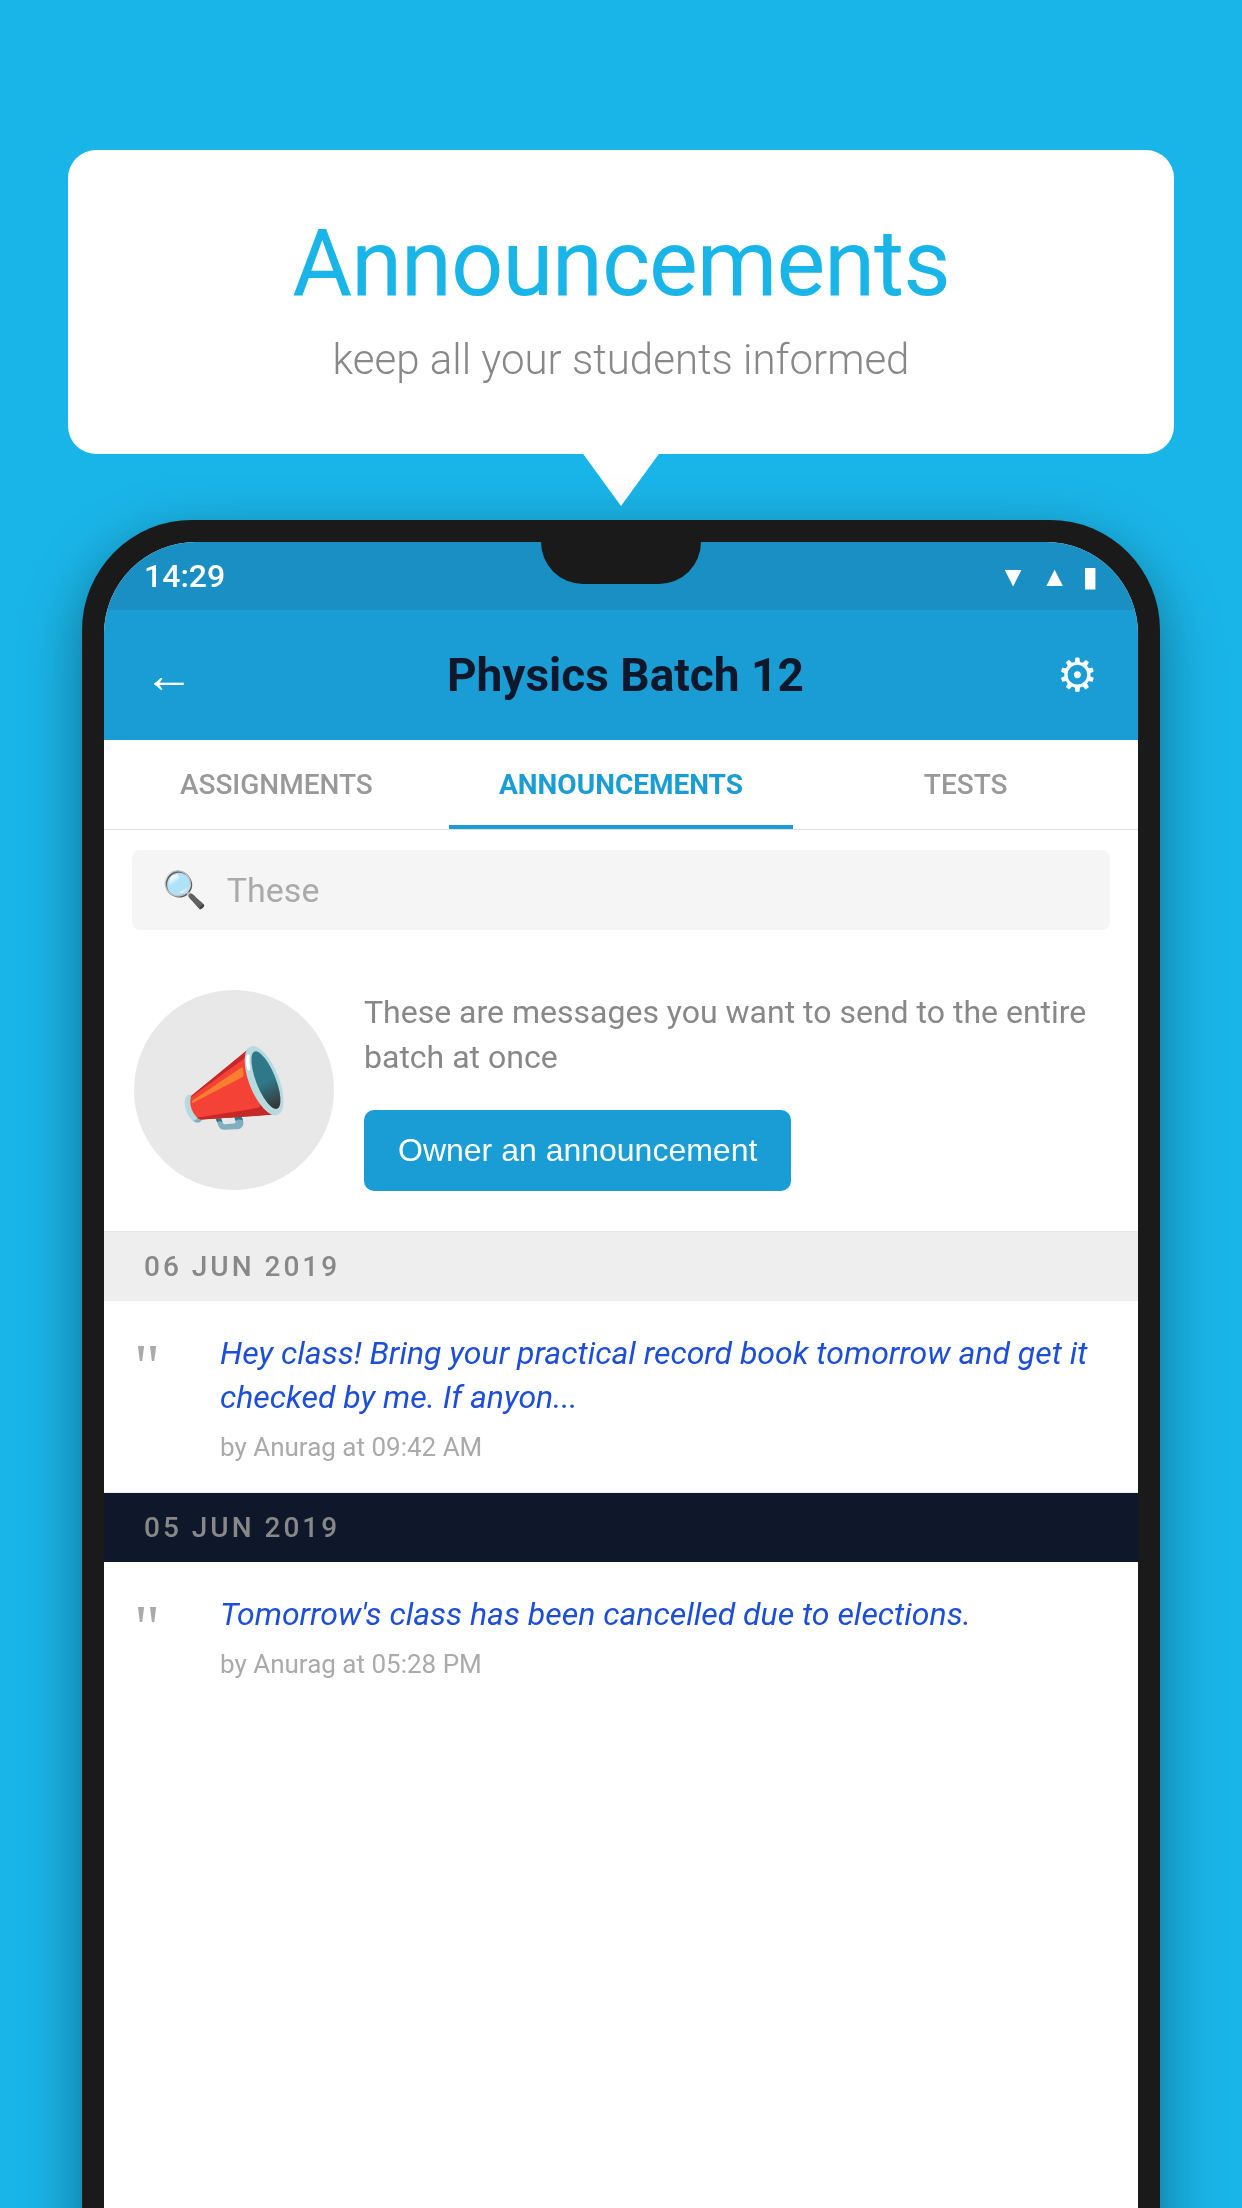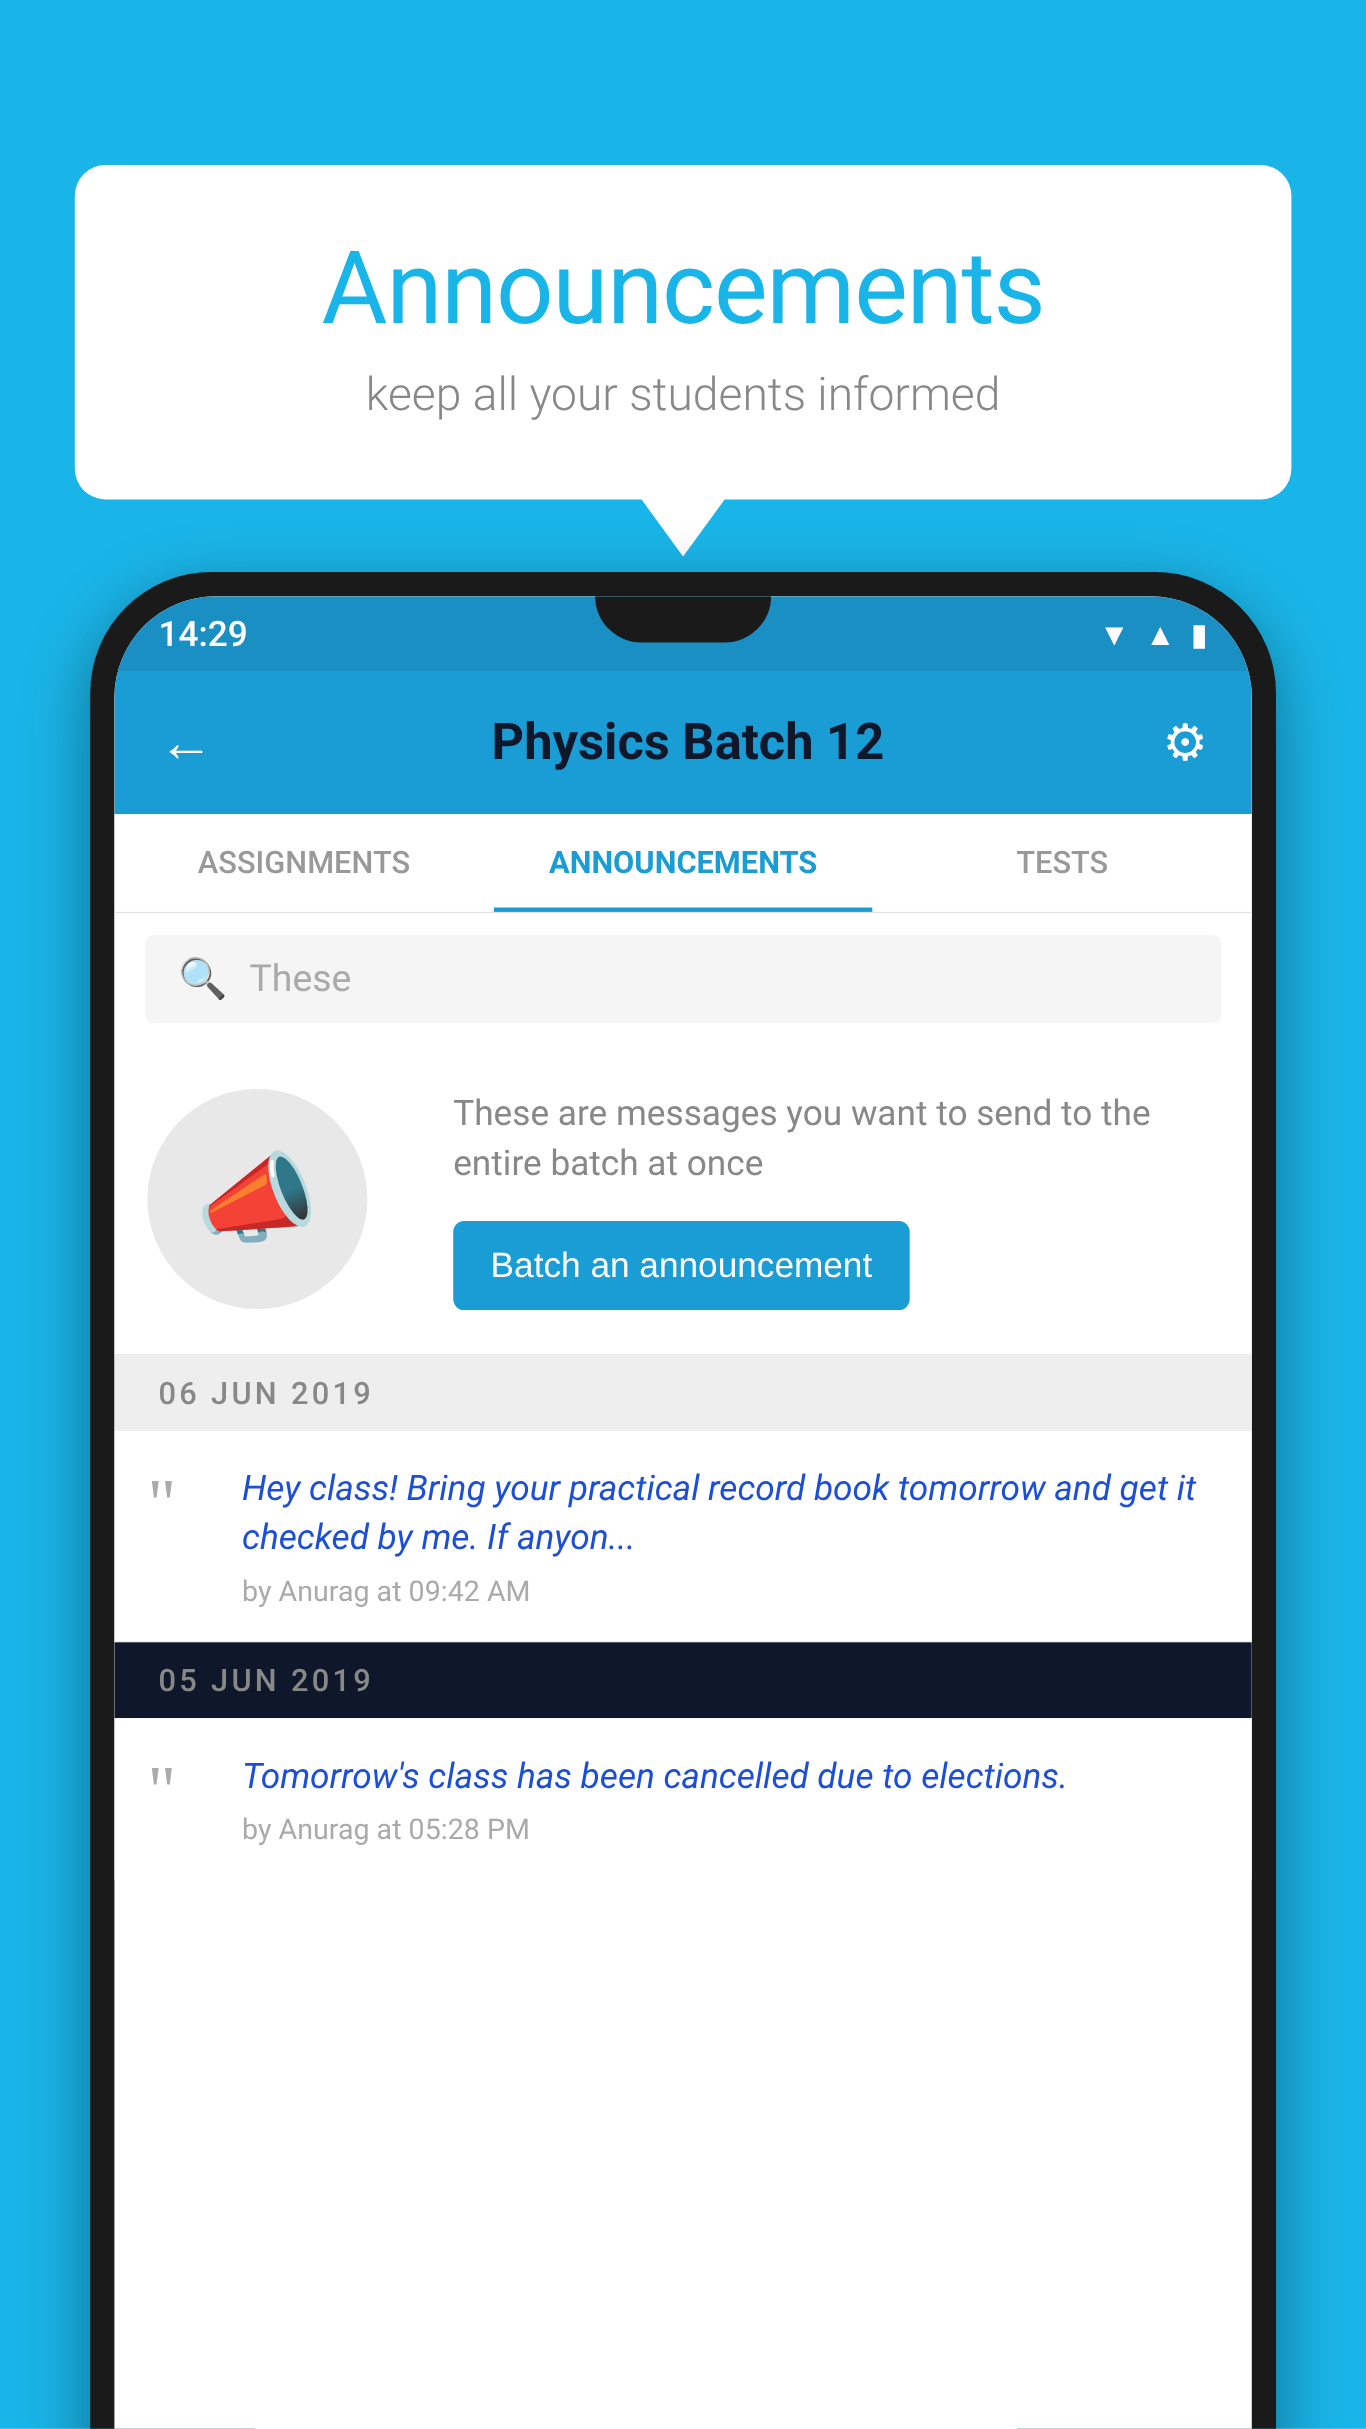--- a/index.html
+++ b/index.html
@@ -250,21 +250,20 @@
       justify-content: center;
     }
 
     .megaphone-icon {
       font-size: 90px;
       color: #666;
     }
 
     .promo-content {
       flex: 1;
-      margin-left: 48px;
     }
 
     .promo-text {
       color: #888;
       font-size: 32px;
       line-height: 1.4;
       margin-bottom: 30px;
     }
 
     .make-announcement-btn {
@@ -394,21 +393,21 @@
           <span class="search-placeholder">These</span>
         </div>
       </div>
 
       <div class="announcement-promo">
         <div class="promo-icon-circle">
           <span class="megaphone-icon">📣</span>
         </div>
         <div class="promo-content">
           <div class="promo-text">These are messages you want to send to the entire batch at once</div>
-          <button class="make-announcement-btn">Batch an announcement</button>
+          <button class="make-announcement-btn">Owner an announcement</button>
         </div>
       </div>
 
       <div class="date-separator">06  JUN  2019</div>
 
       <div class="announcement-item">
         <div class="quote-icon">"</div>
         <div class="announcement-content">
           <div class="announcement-text">Hey class! Bring your practical record book tomorrow and get it checked by me. If anyon...</div>
           <div class="announcement-meta">by Anurag at 09:42 AM</div>

